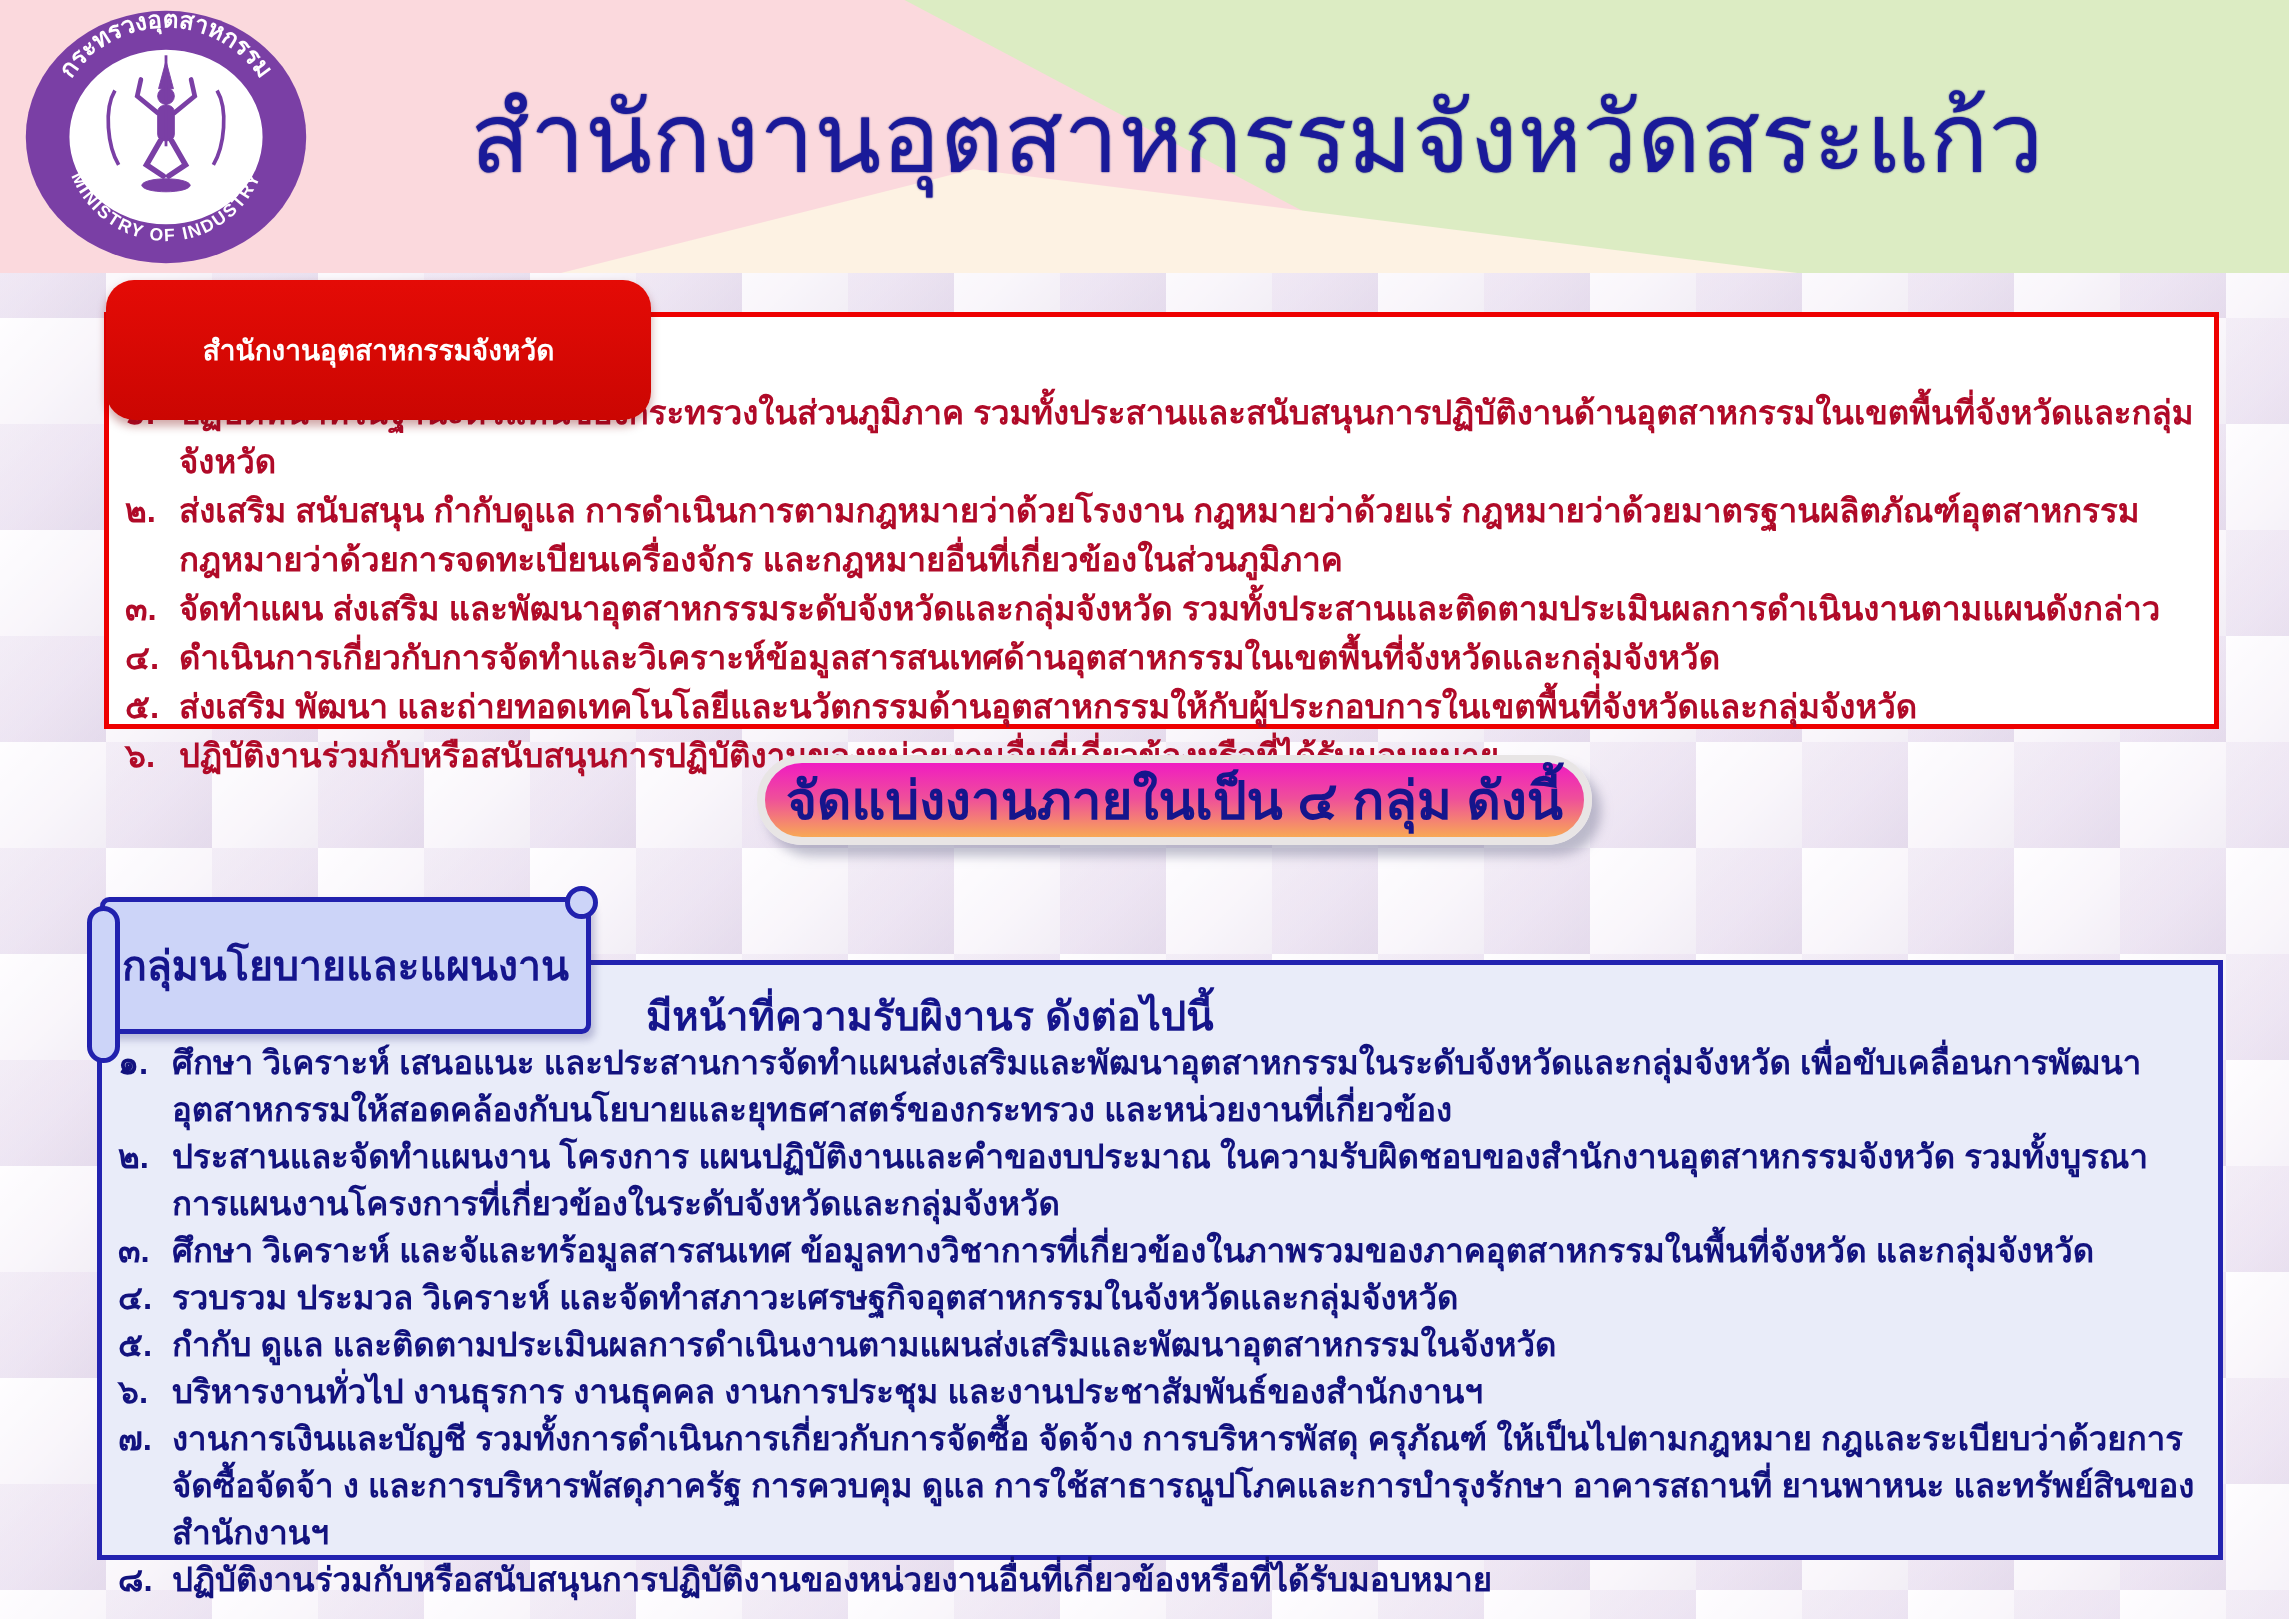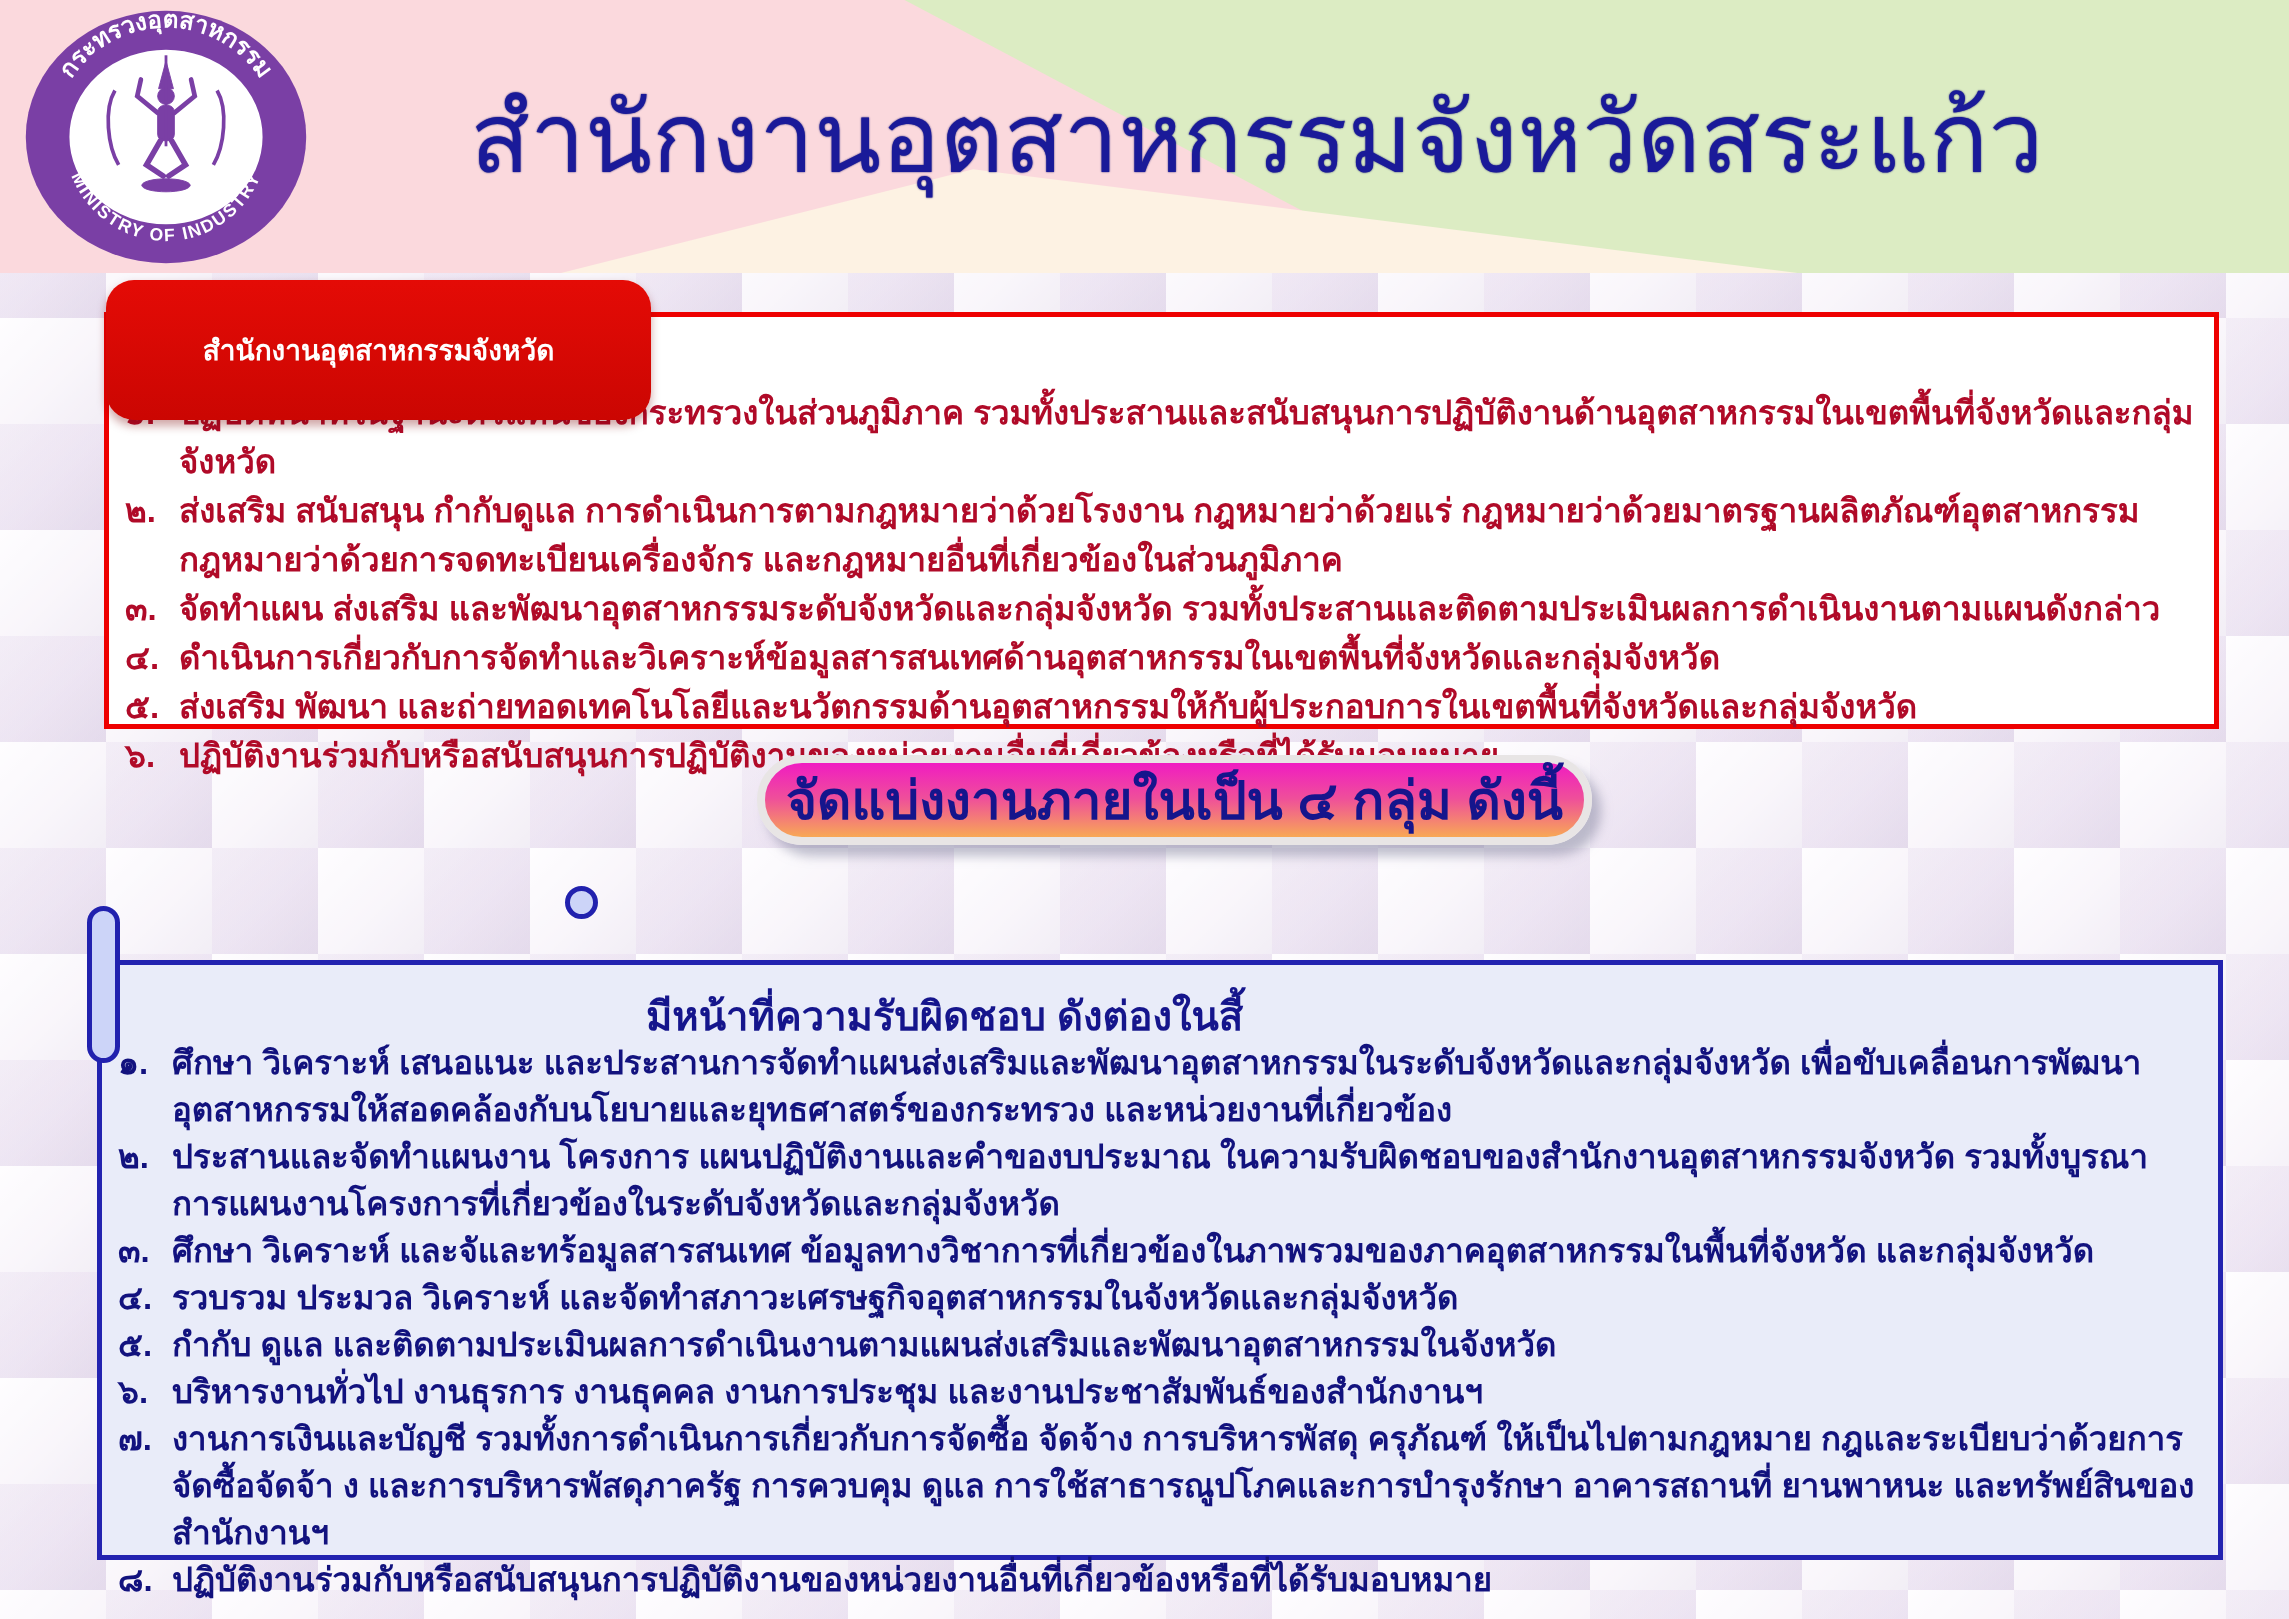--- a/index.html
+++ b/index.html
@@ -130,21 +130,22 @@
         <span class="num">๖.</span>
         <span class="txt">ปฏิบัติงานร่วมกับหรือสนับสนุนการปฏิบัติงานของหน่วยงานอื่นที่เกี่ยวข้องหรือที่ได้รับมอบหมาย</span>
       </li>
   </ol>
 
   <div class="banner">จัดแบ่งงานภายในเป็น ๔ กลุ่ม ดังนี้</div>
 
   <div class="sec-blue"></div>
   <div class="curl-left"></div>
   <div class="curl-tr"></div>
-  <div class="blue-heading">มีหน้าที่ความรับผิดชอบ ดังต่องในสี้</div>
+  <div class="tab-blue">กลุ่มนโยบายและแผนงาน</div>
+  <div class="blue-heading">มีหน้าที่ความรับผิงานร ดังต่อไปนี้</div>
   <ol class="blue-list">
     <li class="li">
         <span class="num">๑.</span>
         <span class="txt">ศึกษา วิเคราะห์ เสนอแนะ และประสานการจัดทำแผนส่งเสริมและพัฒนาอุตสาหกรรมในระดับจังหวัดและกลุ่มจังหวัด เพื่อขับเคลื่อนการพัฒนาอุตสาหกรรมให้สอดคล้องกับนโยบายและยุทธศาสตร์ของกระทรวง และหน่วยงานที่เกี่ยวข้อง</span>
       </li>
     <li class="li">
         <span class="num">๒.</span>
         <span class="txt">ประสานและจัดทำแผนงาน โครงการ แผนปฏิบัติงานและคำของบประมาณ ในความรับผิดชอบของสำนักงานอุตสาหกรรมจังหวัด รวมทั้งบูรณาการแผนงานโครงการที่เกี่ยวข้องในระดับจังหวัดและกลุ่มจังหวัด</span>
       </li>
     <li class="li">

